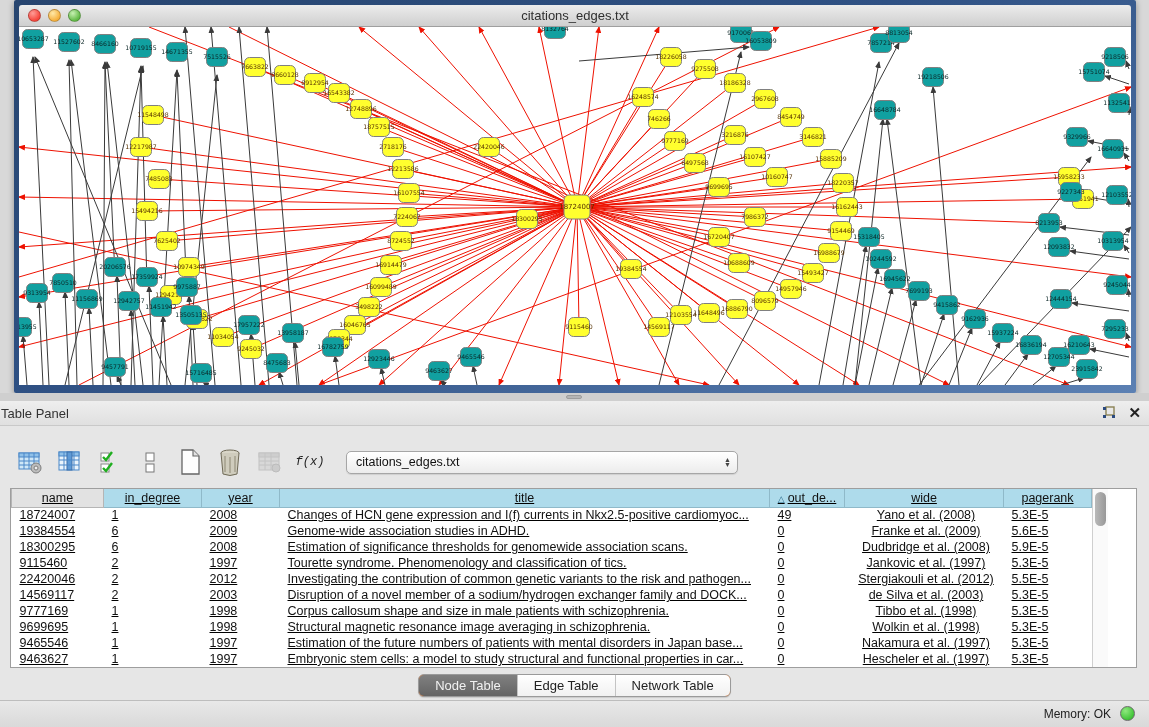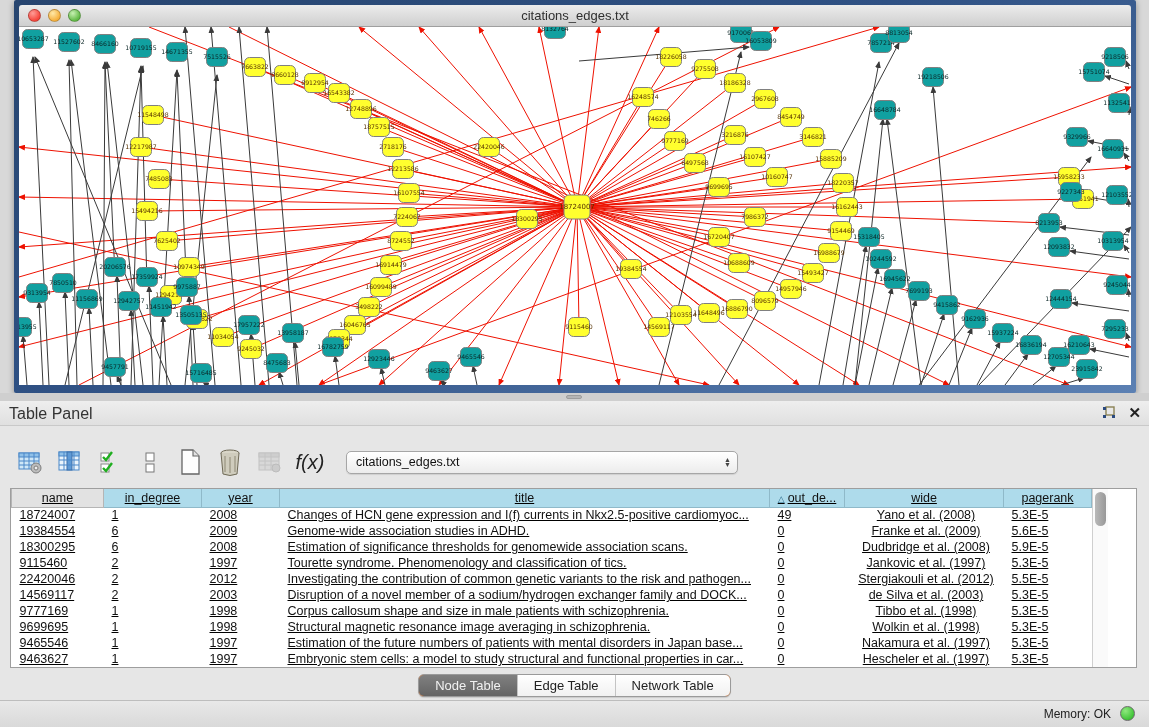--- a/index.html
+++ b/index.html
@@ -23,30 +23,30 @@
 
   
   .divider { position:absolute; left:0; top:393px; width:1149px; height:8px; background:#cfcfcf; }
   .dimple { position:absolute; left:566px; top:2px; width:16px; height:4px;
             border-radius:2px; background:#b5b5b5; border:1px solid #9d9d9d; }
 
   
   .table-panel { position:absolute; left:0; top:401px; width:1149px; height:299px; background:#e6e6e6; }
   .panel-header { height:25px; background:linear-gradient(#eeeeee,#e0e0e0);
      border-bottom:1px solid #c9c9c9; position:relative; }
-  .panel-title { font-size:16px; color:#333; line-height:25px; padding-left:9px; }
+  .panel-title { font-size:13px; color:#333; line-height:25px; padding-left:1px; }
   .panel-btns { position:absolute; right:8px; top:3px; display:flex; gap:12px; align-items:center; }
   .float-btn svg { display:block; }
   .close-btn { font-size:15px; font-weight:bold; color:#222; line-height:18px; cursor:default; }
 
   .toolbar { position:absolute; left:14px; top:44px; display:flex; align-items:center; gap:8px; }
   .tool-btn { width:32px; height:34px; display:flex; align-items:center; justify-content:center;
               border-radius:4px; }
   .tool-btn.disabled { opacity:.45; }
-  .fx { font-family:Liberation Sans, sans-serif; font-style:italic; font-size:20px; color:#222; }
+  .fx { font-family:Liberation Mono, monospace; font-style:italic; font-size:12px; color:#222; }
   .table-select { width:392px; height:23px; margin-left:12px; border:1px solid #a6a6a6;
      border-radius:5px; background:linear-gradient(#ffffff,#ececec);
      display:flex; align-items:center; padding:0 6px 0 9px; font-size:12.5px; color:#111;
      box-shadow:0 1px 1px rgba(0,0,0,.1); }
   .table-select .label { flex:1; }
   .stepper { display:flex; flex-direction:column; line-height:5px; font-size:7px; color:#444; }
 
   
   .grid-wrap { position:absolute; left:10px; top:87px; width:1127px; height:180px;
      background:#fff; border:1px solid #9e9e9e; display:flex;text-decoration:underline; }

